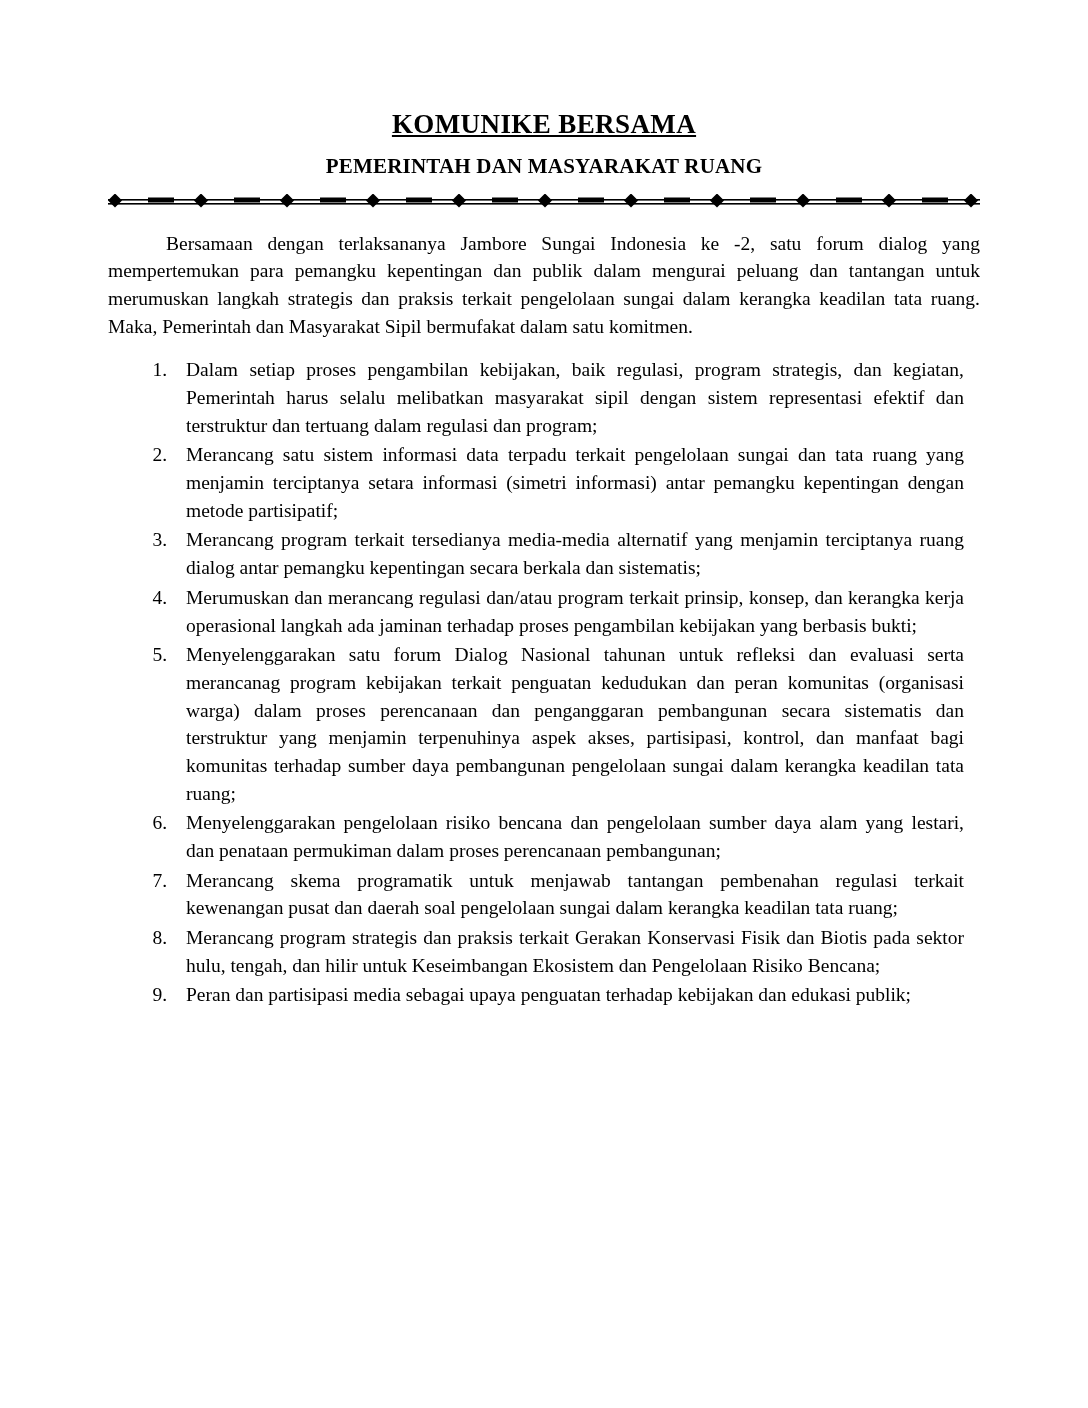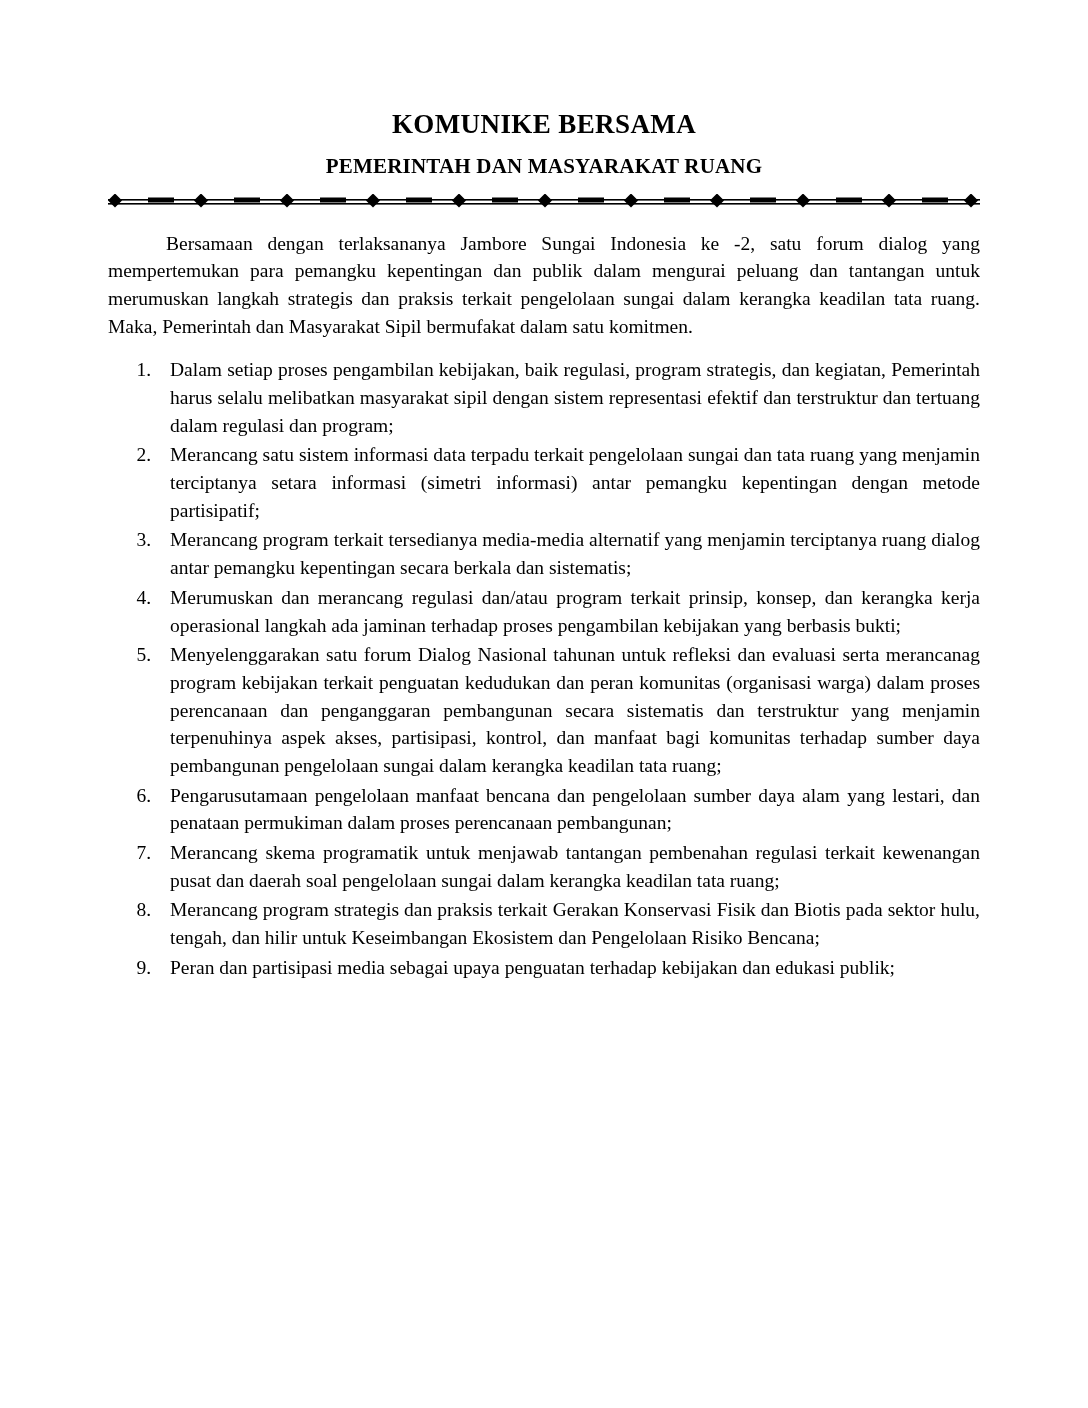--- a/index.html
+++ b/index.html
@@ -20,20 +20,21 @@
     padding: 108px 108px 40px 108px;
     position: relative;
   }
   .title-main {
     text-align: center;
     font-size: 27px;
     font-weight: bold;
     letter-spacing: 0.4px;
     margin: 0 0 14px 0;
     line-height: 1.2;
+    text-decoration: underline;
   }
   .title-sub {
     text-align: center;
     font-size: 21px;
     font-weight: bold;
     letter-spacing: 0.2px;
     margin: 0 0 14px 0;
     line-height: 1.2;
   }
   .title-third {
@@ -55,21 +56,21 @@
   .rule-decor svg { display: block; }
 
   p.para {
     font-size: 19.5px;
     line-height: 1.42;
     margin: 8px 0 16px 0;
     text-align: justify;
     text-indent: 58px;
   }
   ol.commitments {
-    margin: 0;
+    margin: 16px;
     padding: 0 0 0 48px;
     list-style-position: outside;
     font-size: 19.5px;
   }
   ol.commitments > li {
     text-align: justify;
     line-height: 1.42;
     margin: 0 0 2px 0;
     padding-left: 14px;
   }
@@ -116,19 +117,19 @@
   </div>
 
   <p class="para">Bersamaan dengan terlaksananya Jambore Sungai Indonesia ke -2, satu forum dialog yang mempertemukan para pemangku kepentingan dan publik dalam mengurai peluang dan tantangan untuk merumuskan langkah strategis dan praksis terkait pengelolaan sungai dalam kerangka keadilan tata ruang. Maka, Pemerintah dan Masyarakat Sipil bermufakat dalam satu komitmen.</p>
 
   <ol class="commitments">
     <li>Dalam setiap proses pengambilan kebijakan, baik regulasi, program strategis, dan kegiatan, Pemerintah harus selalu melibatkan masyarakat sipil dengan sistem representasi efektif dan terstruktur dan tertuang dalam regulasi dan program;</li>
     <li>Merancang satu sistem informasi data terpadu terkait pengelolaan sungai dan tata ruang yang menjamin terciptanya setara informasi (simetri informasi) antar pemangku kepentingan dengan metode partisipatif;</li>
     <li>Merancang program terkait tersedianya media-media alternatif yang menjamin terciptanya ruang dialog antar pemangku kepentingan secara berkala dan sistematis;</li>
     <li>Merumuskan dan merancang regulasi dan/atau program terkait prinsip, konsep, dan kerangka kerja operasional langkah ada jaminan terhadap proses pengambilan kebijakan yang berbasis bukti;</li>
     <li>Menyelenggarakan satu forum Dialog Nasional tahunan untuk refleksi dan evaluasi serta merancanag program kebijakan terkait penguatan kedudukan dan peran komunitas (organisasi warga) dalam proses perencanaan dan penganggaran pembangunan secara sistematis dan terstruktur yang menjamin terpenuhinya aspek akses, partisipasi, kontrol, dan manfaat bagi komunitas terhadap sumber daya pembangunan pengelolaan sungai dalam kerangka keadilan tata ruang;</li>
-    <li>Pengarusutamaan pengelolaan manfaat bencana dan pengelolaan sumber daya alam yang lestari, dan penataan permukiman dalam proses perencanaan pembangunan;</li>
+    <li>Menyelenggarakan pengelolaan risiko bencana dan pengelolaan sumber daya alam yang lestari, dan penataan permukiman dalam proses perencanaan pembangunan;</li>
     <li>Merancang skema programatik untuk menjawab tantangan pembenahan regulasi terkait kewenangan pusat dan daerah soal pengelolaan sungai dalam kerangka keadilan tata ruang;</li>
     <li>Merancang program strategis dan praksis terkait Gerakan Konservasi Fisik dan Biotis pada sektor hulu, tengah, dan hilir untuk Keseimbangan Ekosistem dan Pengelolaan Risiko Bencana;</li>
     <li>Peran dan partisipasi media sebagai upaya penguatan terhadap kebijakan dan edukasi publik;</li>
   </ol>
 
 </div>
 
 </body></html>

